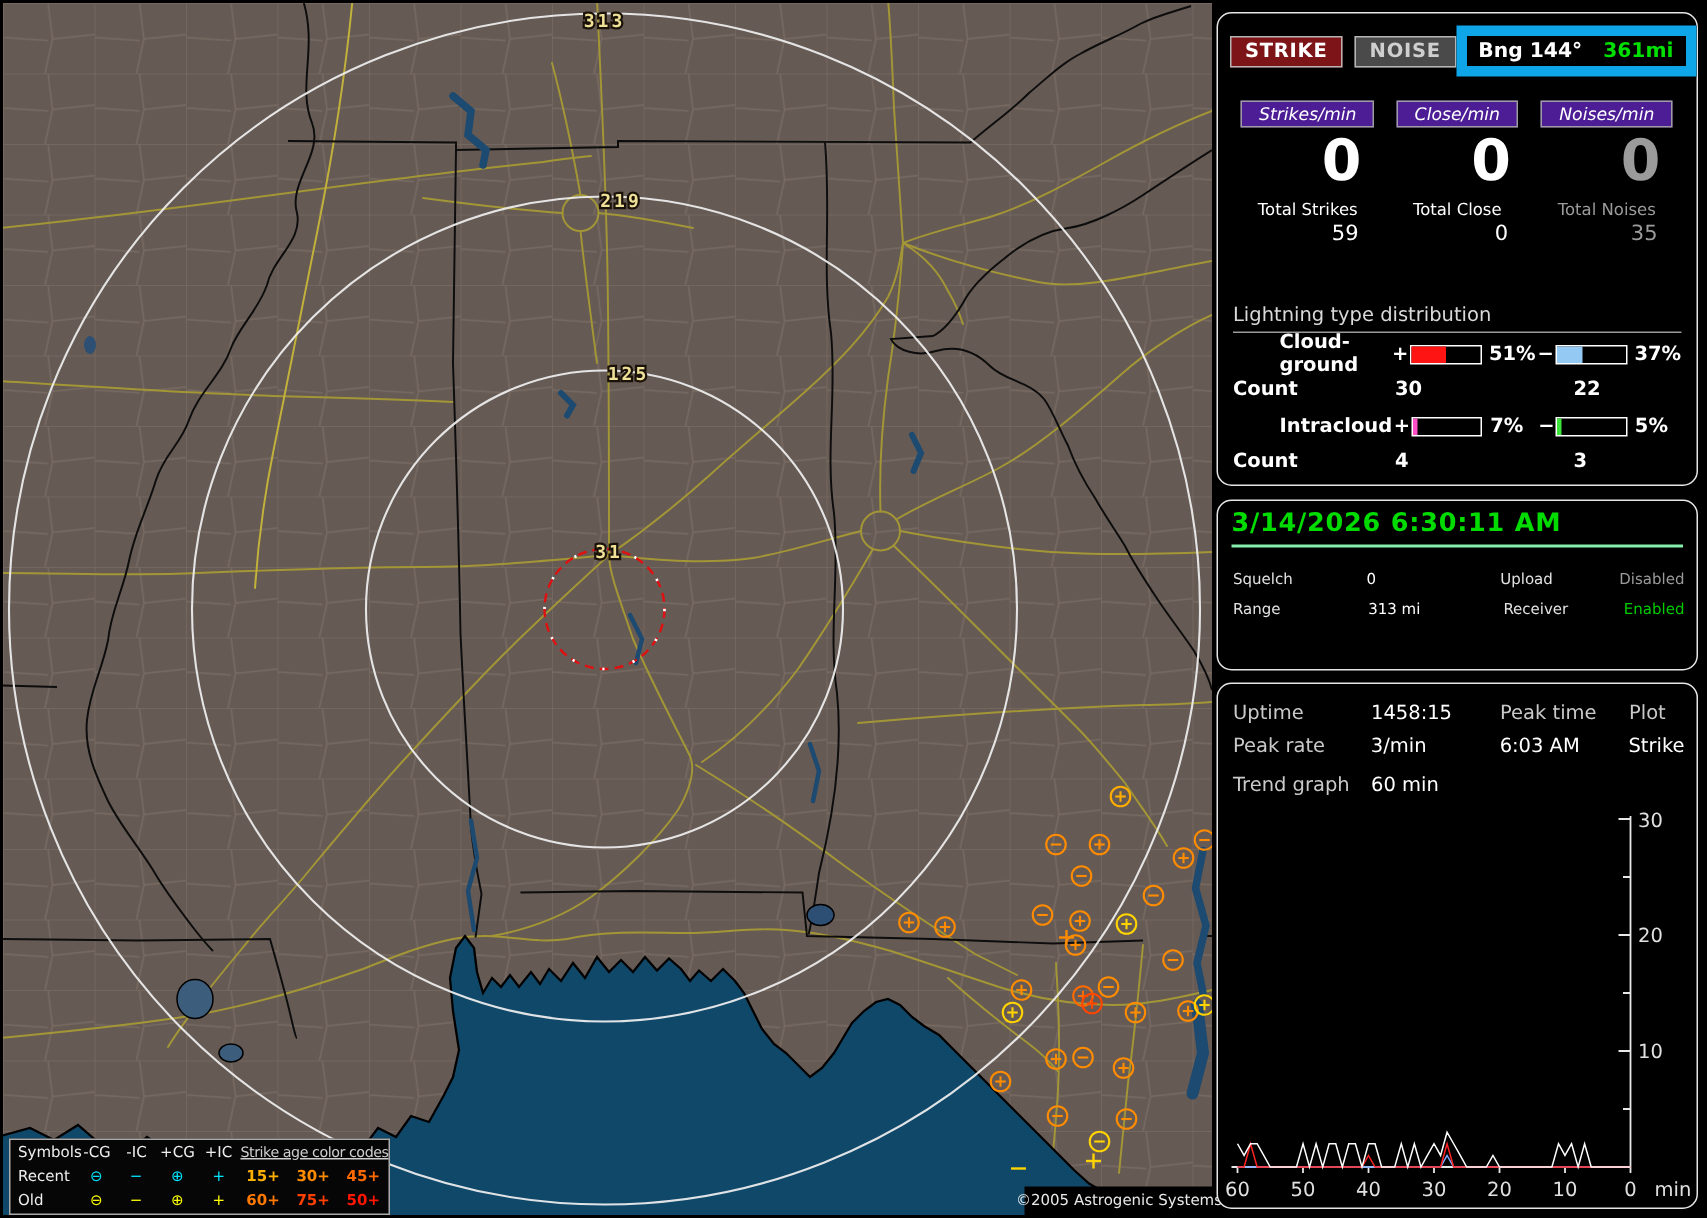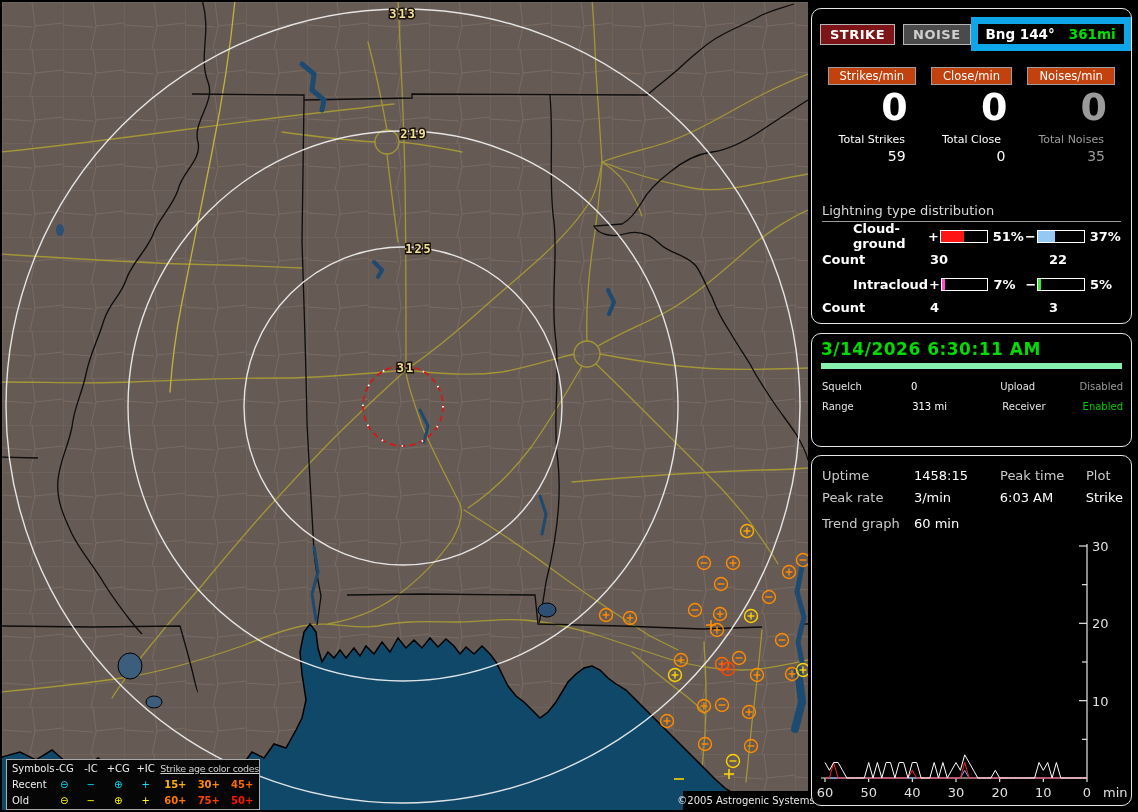--- a/index.html
+++ b/index.html
@@ -15,40 +15,40 @@
   .btnrow{position:absolute;top:8px;left:8px;right:8px;display:flex;align-items:center;}
   .btn{font-size:13px;font-weight:bold;padding:2px 9px;border:1px solid #b5b5b5;
        letter-spacing:.5px;cursor:default;}
   .btn.strike{background:#7c1418;color:#fff;}
   .btn.noise{background:#4a4a4a;color:#cfcfcf;margin-left:8px;}
   .bngbox{margin-left:auto;border:7px solid #0ea5e9;background:#000;padding:2px 8px;
           font-size:13.5px;font-weight:bold;white-space:nowrap;}
   .bngbox .dist{color:#00e000;margin-left:14px;}
   #counters{position:absolute;top:58px;left:10px;right:10px;display:flex;justify-content:space-between;}
   .counter{width:100px;display:flex;flex-direction:column;}
-  .counter .cbtn{align-self:center;background:#c2410c;color:#fff;border:1px solid #9d9d9d;
-                 font-size:11.5px;padding:1px 11px;white-space:nowrap;}
+  .counter .cbtn{align-self:center;background:#4c1d95;color:#fff;border:1px solid #9d9d9d;
+                 font-size:11.5px;padding:1px 11px;white-space:nowrap;font-style:italic;}
   .counter .big{font-size:38px;font-weight:bold;text-align:right;padding-right:14px;line-height:1.1;margin-top:2px;}
   .counter .tlabel{font-size:11px;text-align:center;margin-top:4px;white-space:nowrap;}
   .counter .tval{font-size:14px;text-align:right;padding-right:16px;margin-top:2px;}
   .dim{color:#9b9b9b !important;}
   #dist{position:absolute;top:194px;left:10px;right:10px;}
   #dist-title{font-size:13px;color:#d9d9d9;border-bottom:1px solid #9a9a9a;padding-bottom:3px;}
   .drow{display:flex;align-items:center;height:24px;font-size:13px;font-weight:bold;margin-top:2px;margin-left:31px;}
   .drow .dname{width:92px;}
   .drow .dsign{width:16px;text-align:center;}
   .dbar{width:57px;height:11px;border:1px solid #fff;background:#000;box-sizing:content-box;}
   .dbar .fill{height:100%;}
   .drow .dpct{width:44px;padding-left:5px;box-sizing:border-box;}
   .crow{display:flex;font-size:13px;font-weight:bold;height:22px;align-items:center;}
   .crow .cl{width:108px;}
   .crow .cv1{width:119px;}
   
   #dt{position:absolute;top:5px;left:9px;right:9px;font-size:17px;font-weight:bold;color:#00dc00;
-      border-bottom:6px solid #86efac;padding-bottom:4px;letter-spacing:.5px;}
+      border-bottom:2px solid #86efac;padding-bottom:4px;letter-spacing:.5px;}
   #status-grid{position:absolute;top:42px;left:10px;right:8px;font-size:10px;}
   .srow{display:flex;height:20px;align-items:center;}
   .srow .l1{width:92px;color:#e2e2e2;}
   .srow .v1{width:92px;}
   .srow .l2{width:82px;color:#e2e2e2;}
   .good{color:#00cc00;}
   
   #session-grid{position:absolute;top:8px;left:10px;right:8px;font-size:13px;}
   .serow{display:flex;height:22px;align-items:center;}
   .serow .c1{width:92px;color:#c9c9c9;}

